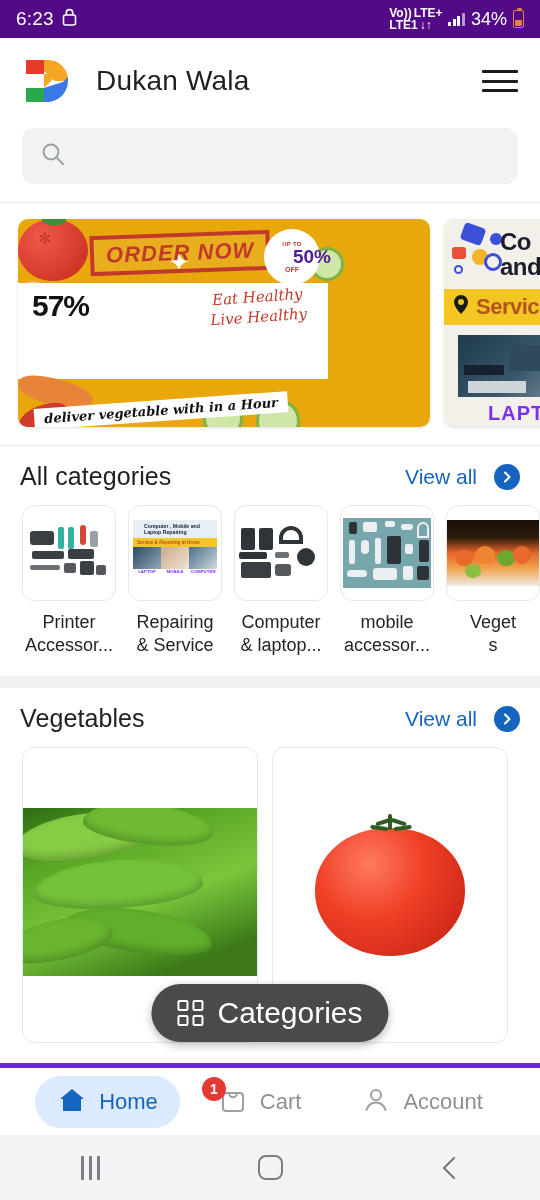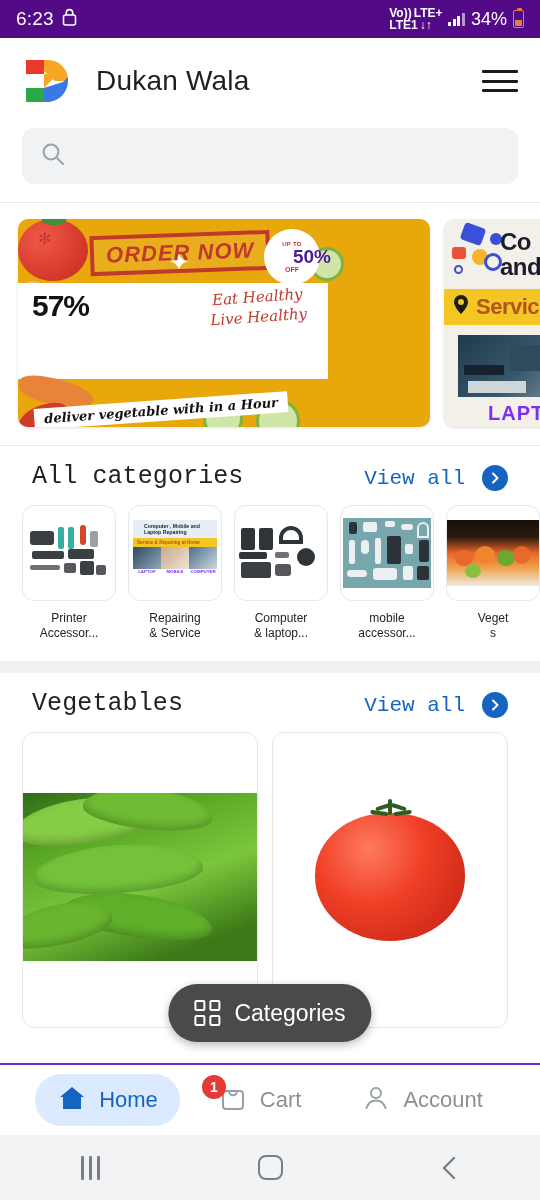--- a/index.html
+++ b/index.html
@@ -101,34 +101,34 @@
   .bb-dots { position:absolute; left:6px; top:6px; width:70px; height:54px; }
   .bb-dots .d { position:absolute; border-radius:50%; }
   .bb-title { position:absolute; left:56px; top:10px; font-size:24px; font-weight:800; color:#1c1c2b; line-height:1.05; letter-spacing:-.5px; }
   .bb-yellow { position:absolute; left:0; right:0; top:70px; height:36px; background:#f3c623; display:flex; align-items:center; gap:6px; padding-left:8px; }
   .bb-serv { font-size:22px; font-weight:800; color:#b3541e; letter-spacing:-.5px; }
   .bb-photo { position:absolute; left:14px; right:0; top:116px; height:62px; background:linear-gradient(135deg,#203a4d 0%,#39576b 40%,#b9c3c9 100%); }
   .bb-photo .pc { position:absolute; background:#16232e; }
   .bb-lapt { position:absolute; left:44px; bottom:2px; font-size:20px; font-weight:900; color:#7b2ff7; letter-spacing:1px; }
 
   
-  .sec-head { display:flex; align-items:flex-end; justify-content:space-between; padding: 16px 32px 10px; font-family: Liberation Mono, monospace; }
+  .sec-head { display:flex; align-items:center; justify-content:space-between; padding: 16px 20px 10px; }
   .sec-title { font-size:25px; color:#202124; letter-spacing:.1px; }
   .viewall { display:flex; align-items:center; gap:17px; cursor:pointer; }
   .viewall-txt { font-size:21px; color:#1565c0; }
   .chev-circle { width:26px; height:26px; border-radius:50%; background:#1565c0; display:flex; align-items:center; justify-content:center; }
 
   
   .cat-row { display:flex; gap:12px; padding: 4px 22px 20px; overflow:hidden; }
   .cat { flex:0 0 auto; width:94px; }
   .cat-thumb {
     width:94px; height:96px; border:1px solid #e7e8ea; border-radius:12px; background:#fff;
     overflow:hidden; position:relative; display:flex; align-items:center; justify-content:center;
   }
-  .cat-label { margin-top:10px; text-align:center; font-size:12px; color:#242424; line-height:1.25; }
+  .cat-label { margin-top:10px; text-align:center; font-size:18px; color:#242424; line-height:1.25; }
 
   
   .printer-art { width:82px; height:56px; position:relative; }
   .printer-art i { position:absolute; background:#3a3f44; border-radius:2px; }
   .repair-art { position:absolute; inset:14px 4px; background:#fff; }
   .rep-top { height:18px; background:#e8eef6; font-size:5.2px; font-weight:700; color:#123; display:flex; align-items:center; padding-left:11px; }
   .rep-mid { height:9px; background:#f3c623; font-size:4.6px; font-weight:700; color:#b3541e; display:flex; align-items:center; padding-left:4px; }
   .rep-imgs { height:22px; display:flex; }
   .rep-imgs span { flex:1; }
   .rep-foot { height:8px; display:flex; background:#fff; }
@@ -153,26 +153,26 @@
   .tom-stem i { position:absolute; background:#2f5d1f; border-radius:2px; transform-origin:bottom center; }
 
   
   .fab {
     position:absolute; left:50%; transform:translateX(-50%); top:984px;
     height:58px; background:#4a4a4a; border-radius:30px; display:flex; align-items:center;
     gap:14px; padding: 0 26px; box-shadow:0 3px 10px rgba(0,0,0,.28); cursor:pointer;
   }
   .fab-grid { width:26px; height:26px; display:grid; grid-template-columns:1fr 1fr; grid-template-rows:1fr 1fr; gap:4px; }
   .fab-grid i { display:block; border:2.4px solid #fff; border-radius:2px; }
-  .fab-txt { color:#fff; font-size:23px; }
+  .fab-txt { color:#fff; font-size:30px; }
 
   
   .bottomnav {
     position:absolute; left:0; right:0; bottom:65px; height:72px; background:#fff;
-    display:flex; align-items:center; justify-content:center; gap:16px; border-top:2px solid #6d28d9;
+    display:flex; align-items:center; justify-content:center; gap:16px; border-top:5px solid #6d28d9;
   }
   .nav-item { display:flex; align-items:center; gap:12px; padding: 10px 22px; border-radius:26px; position:relative; cursor:pointer; }
   .nav-item.active { background:#dbeafe; }
   .nav-label { font-size:22px; color:#8b9094; }
   .nav-item.active .nav-label { color:#1565c0; }
   .badge {
     position:absolute; left:6px; top:2px; min-width:24px; height:24px; border-radius:12px;
     background:#e53935; color:#fff; font-size:14px; font-weight:700;
     display:flex; align-items:center; justify-content:center; padding:0 5px;
   }

